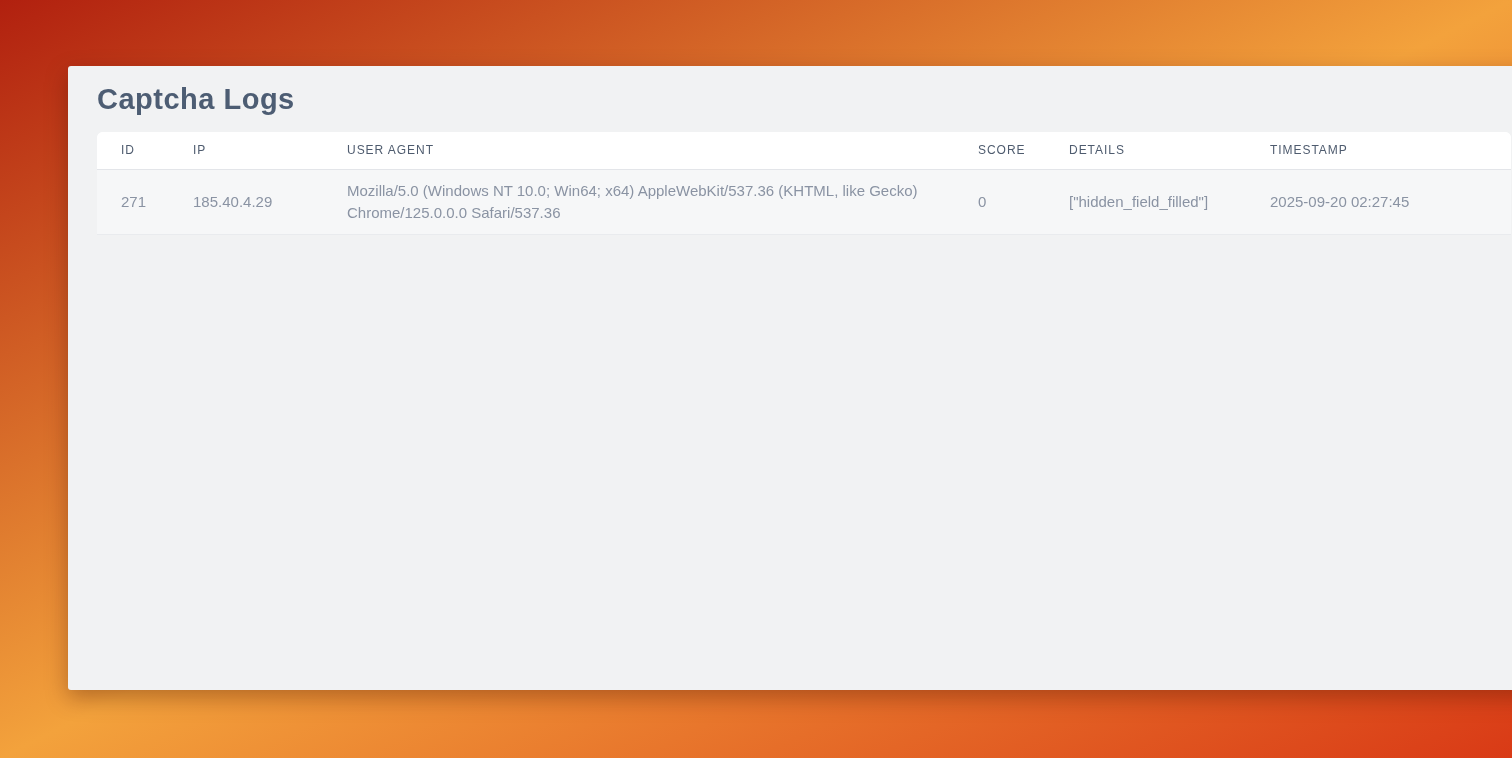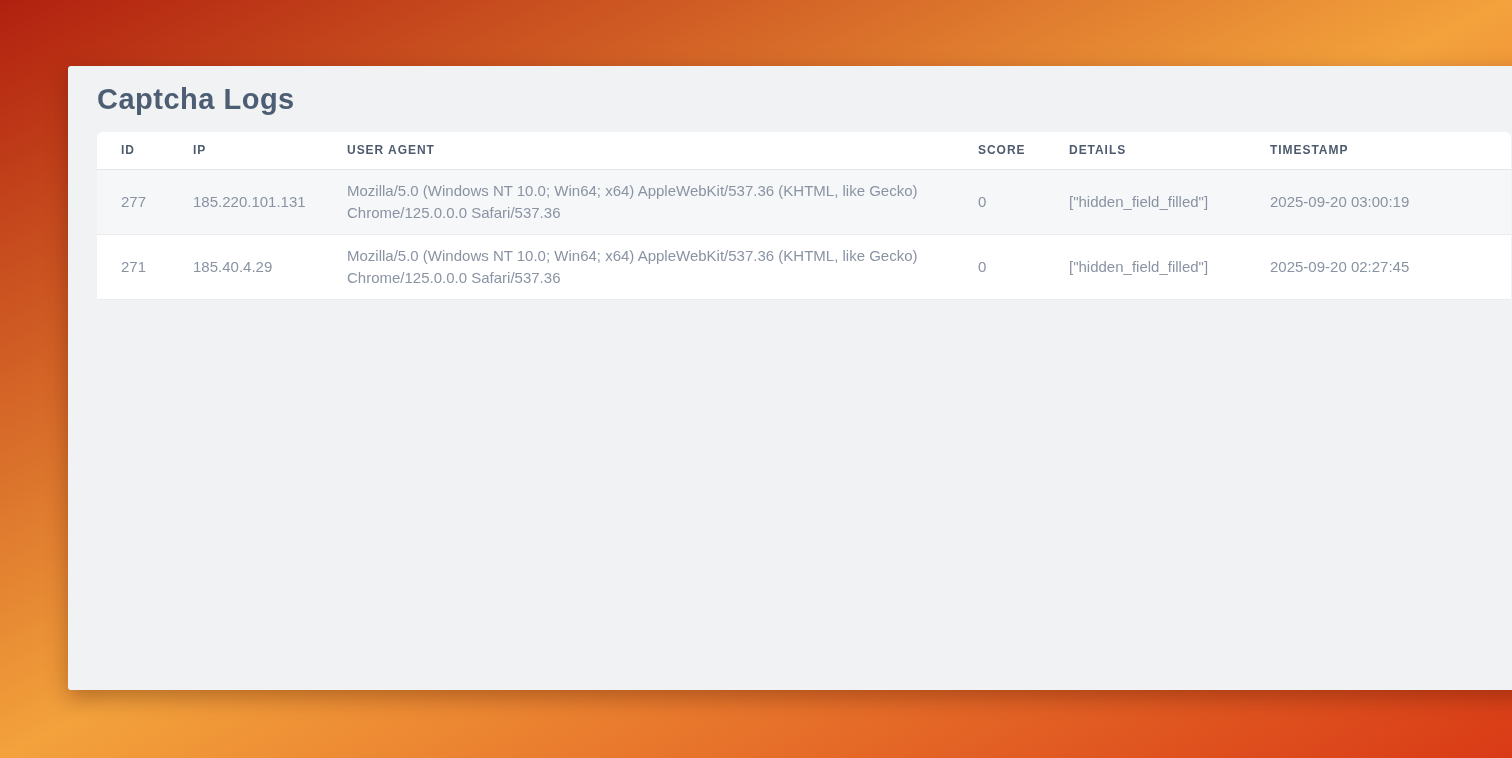--- a/index.html
+++ b/index.html
@@ -42,21 +42,21 @@
   col.c-ua        { width: 631px; }
   col.c-score     { width: 91px; }
   col.c-details   { width: 201px; }
   col.c-timestamp { width: auto; }
   thead th {
     height: 37px;
     padding: 0 24px;
     text-align: left;
     vertical-align: middle;
     font-size: 12px;
-    font-weight: 700;
+    font-weight: 400;
     letter-spacing: 0.08em;
     text-transform: uppercase;
     color: #4e5b6e;
     background: #ffffff;
     border-bottom: 1px solid #e3e5e9;
     white-space: nowrap;
   }
   tbody td {
     height: 65px;
     padding: 10px 24px;
@@ -90,28 +90,20 @@
           <th>ID</th>
           <th>IP</th>
           <th>USER AGENT</th>
           <th>SCORE</th>
           <th>DETAILS</th>
           <th>TIMESTAMP</th>
         </tr>
       </thead>
       <tbody id="log-rows">
 
-  <tr>
-    <td>277</td>
-    <td>185.220.101.131</td>
-    <td>Mozilla/5.0 (Windows NT 10.0; Win64; x64) AppleWebKit/537.36 (KHTML, like Gecko) Chrome/125.0.0.0 Safari/537.36</td>
-    <td>0</td>
-    <td>["hidden_field_filled"]</td>
-    <td>2025-09-20 03:00:19</td>
-  </tr>
 
 
 
 
 
 
   <tr>
     <td>271</td>
     <td>185.40.4.29</td>
     <td>Mozilla/5.0 (Windows NT 10.0; Win64; x64) AppleWebKit/537.36 (KHTML, like Gecko) Chrome/125.0.0.0 Safari/537.36</td>

